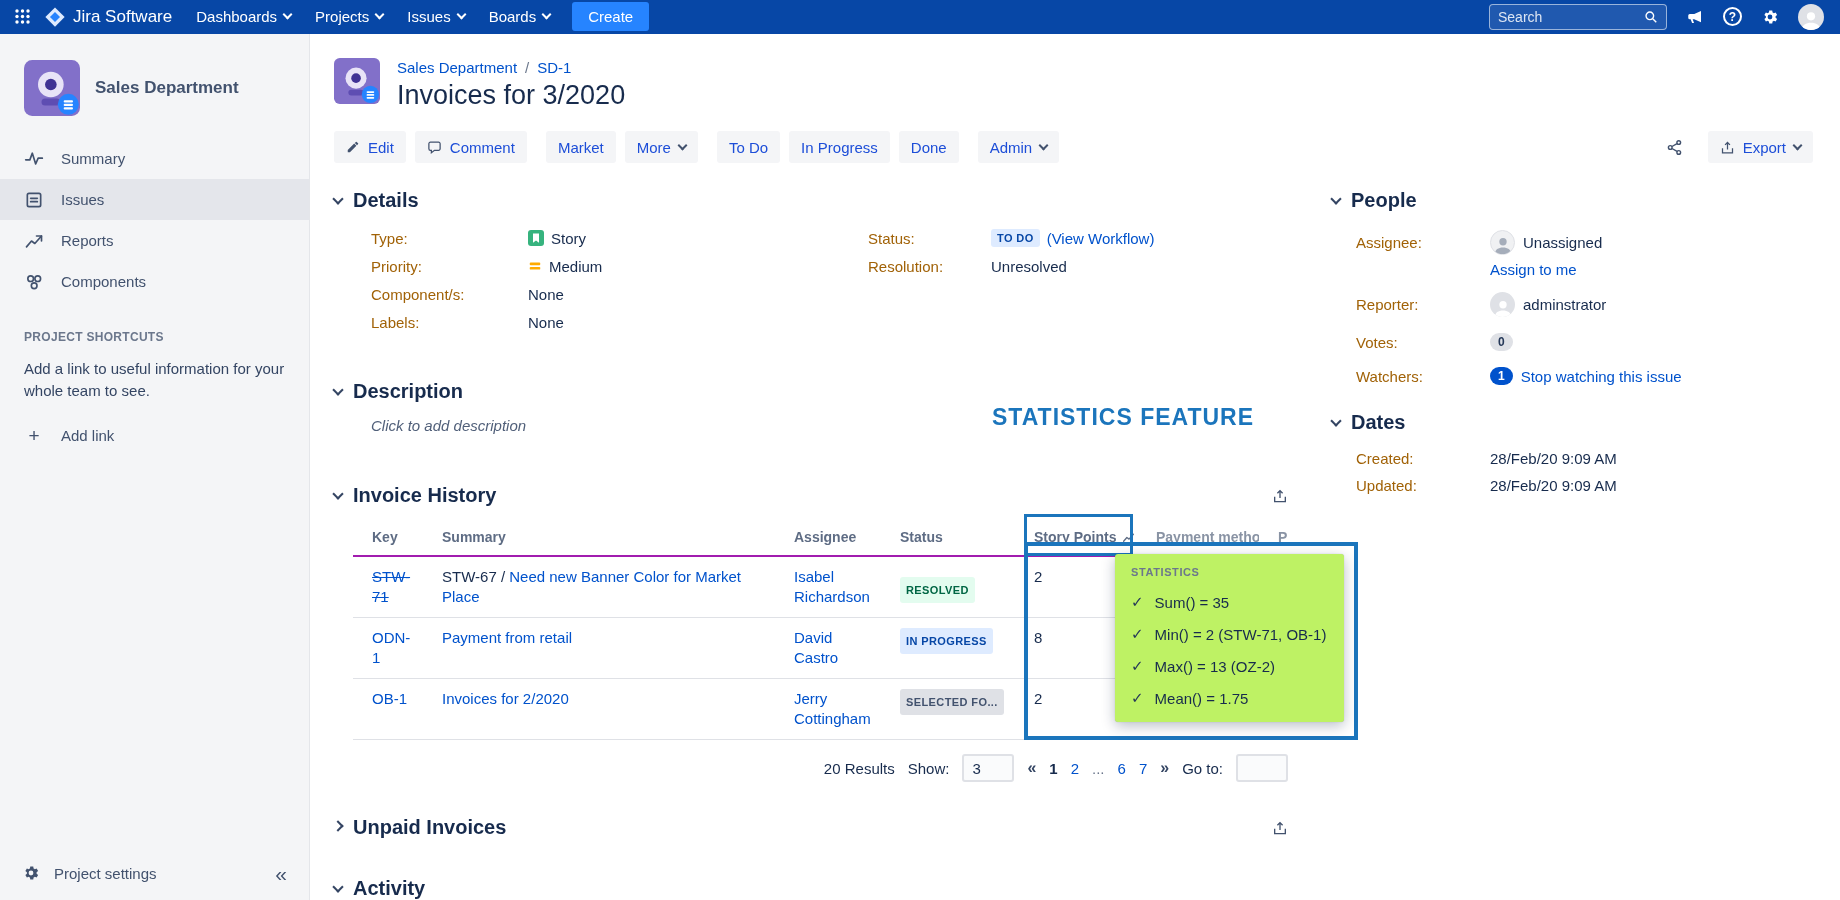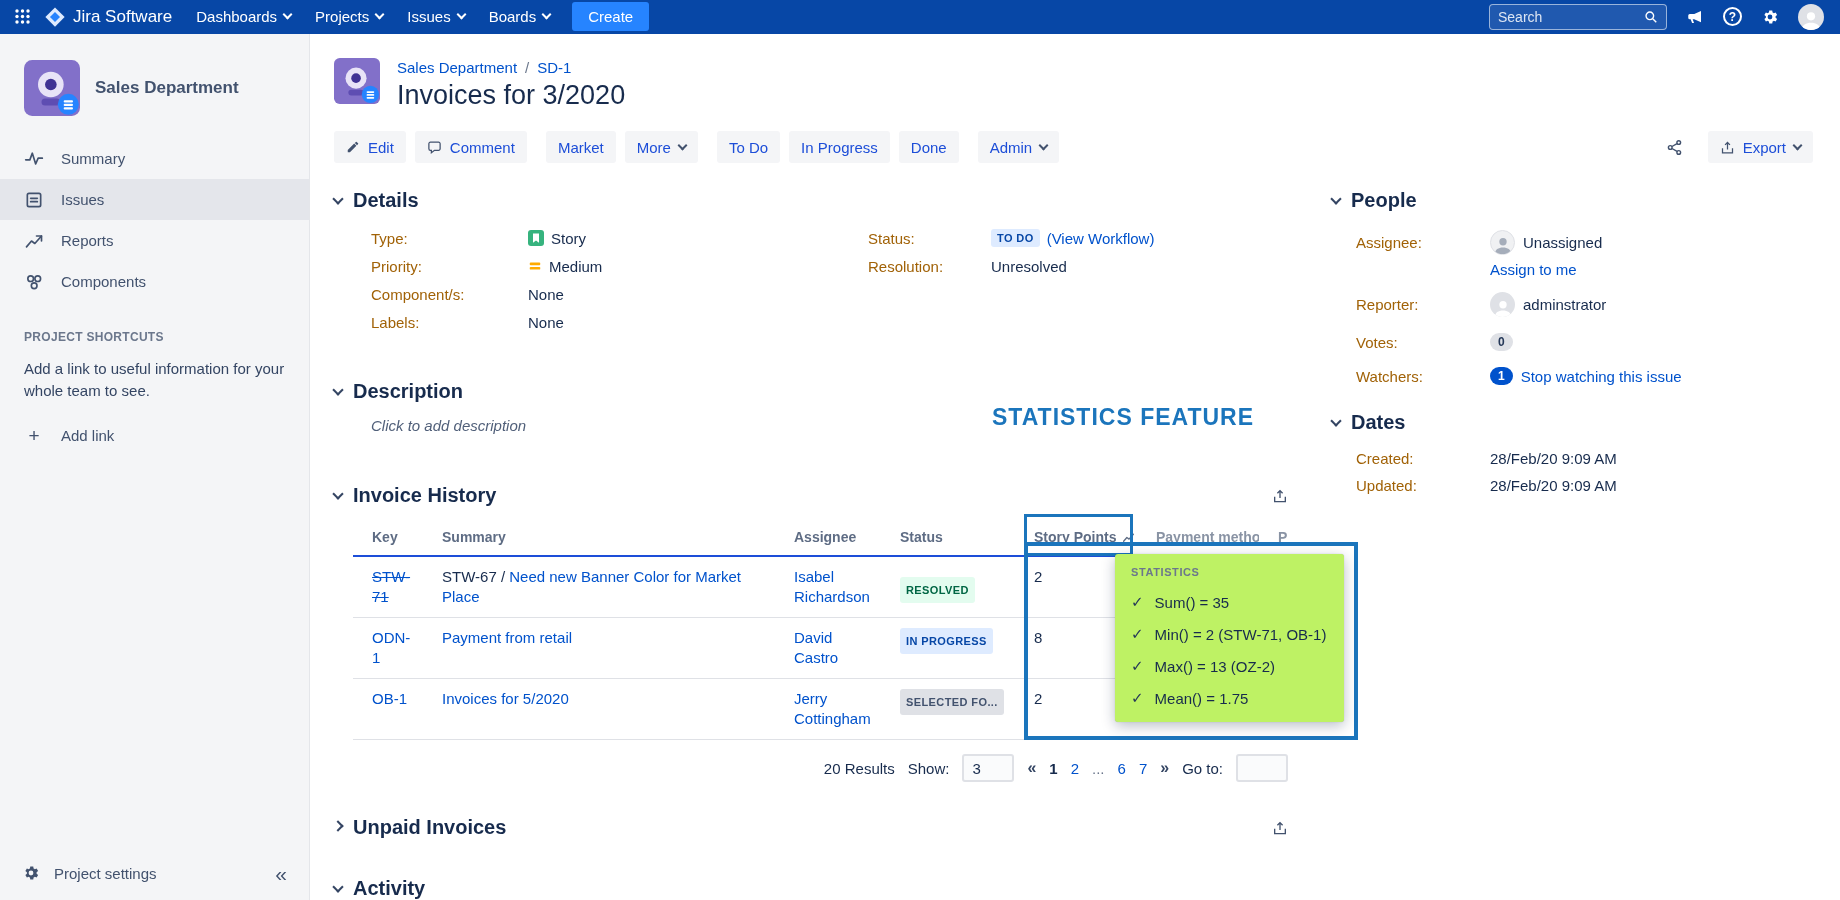--- a/index.html
+++ b/index.html
@@ -96,21 +96,21 @@
   .av-unassigned { background:#F0F1F3; border:1px solid #DFE1E6; }
 
   
   .sec-desc { margin-top:40px; }
   .sec-invoice { margin-top:50px; position:relative; }
   .sec-unpaid { margin-top:34px; }
   .sec-activity { margin-top:38px; }
 
   
   table.inv { border-collapse:collapse; table-layout:fixed; width:935px; margin:14px 0 0 19px; }
-  table.inv th { font-size:14px; font-weight:600; color:#5E6C84; text-align:left; padding:8px 8px 10px 19px; border-bottom:2px solid #1d4ed8; white-space:nowrap; overflow:hidden; }
+  table.inv th { font-size:14px; font-weight:600; color:#5E6C84; text-align:left; padding:8px 8px 10px 19px; border-bottom:2px solid #a21caf; white-space:nowrap; overflow:hidden; }
   table.inv th.dim { color:#8993A4; }
   table.inv td { padding:10px 8px 10px 19px; border-bottom:1px solid #DFE1E6; vertical-align:top; font-size:15px; line-height:20px; }
   .struck { text-decoration:line-through; }
   .sp-head { display:flex; align-items:center; gap:6px; }
 
   
   .pagination { display:flex; align-items:center; justify-content:flex-end; gap:13px; width:935px; margin:14px 0 0 19px; font-size:15px; color:#172B4D; }
   .pg-input { width:52px; height:28px; border:2px solid #DFE1E6; border-radius:3px; background:#FAFBFC; padding:0 8px; font-size:15px; color:#172B4D; font-family:inherit; }
   .pg { color:#0052CC; cursor:pointer; }
   .pg.current { color:#172B4D; font-weight:700; }
@@ -486,21 +486,21 @@
                 <td><a>ODN-1</a></td>
                 <td><span></span><a>Payment from retail</a></td>
                 <td><a>David Castro</a></td>
                 <td><span class="lz lz-inprog">IN PROGRESS</span></td>
                 <td>8</td>
                 <td></td>
                   <td></td>
               </tr>
               <tr>
                 <td><a>OB-1</a></td>
-                <td><span></span><a>Invoices for 5/2020</a></td>
+                <td><span></span><a>Invoices for 2/2020</a></td>
                 <td><a>Jerry Cottingham</a></td>
                 <td><span class="lz lz-selected">SELECTED FO...</span></td>
                 <td>2</td>
                 <td></td>
                   <td></td>
               </tr>
             </tbody>
           </table>
 
           <div class="pagination">

